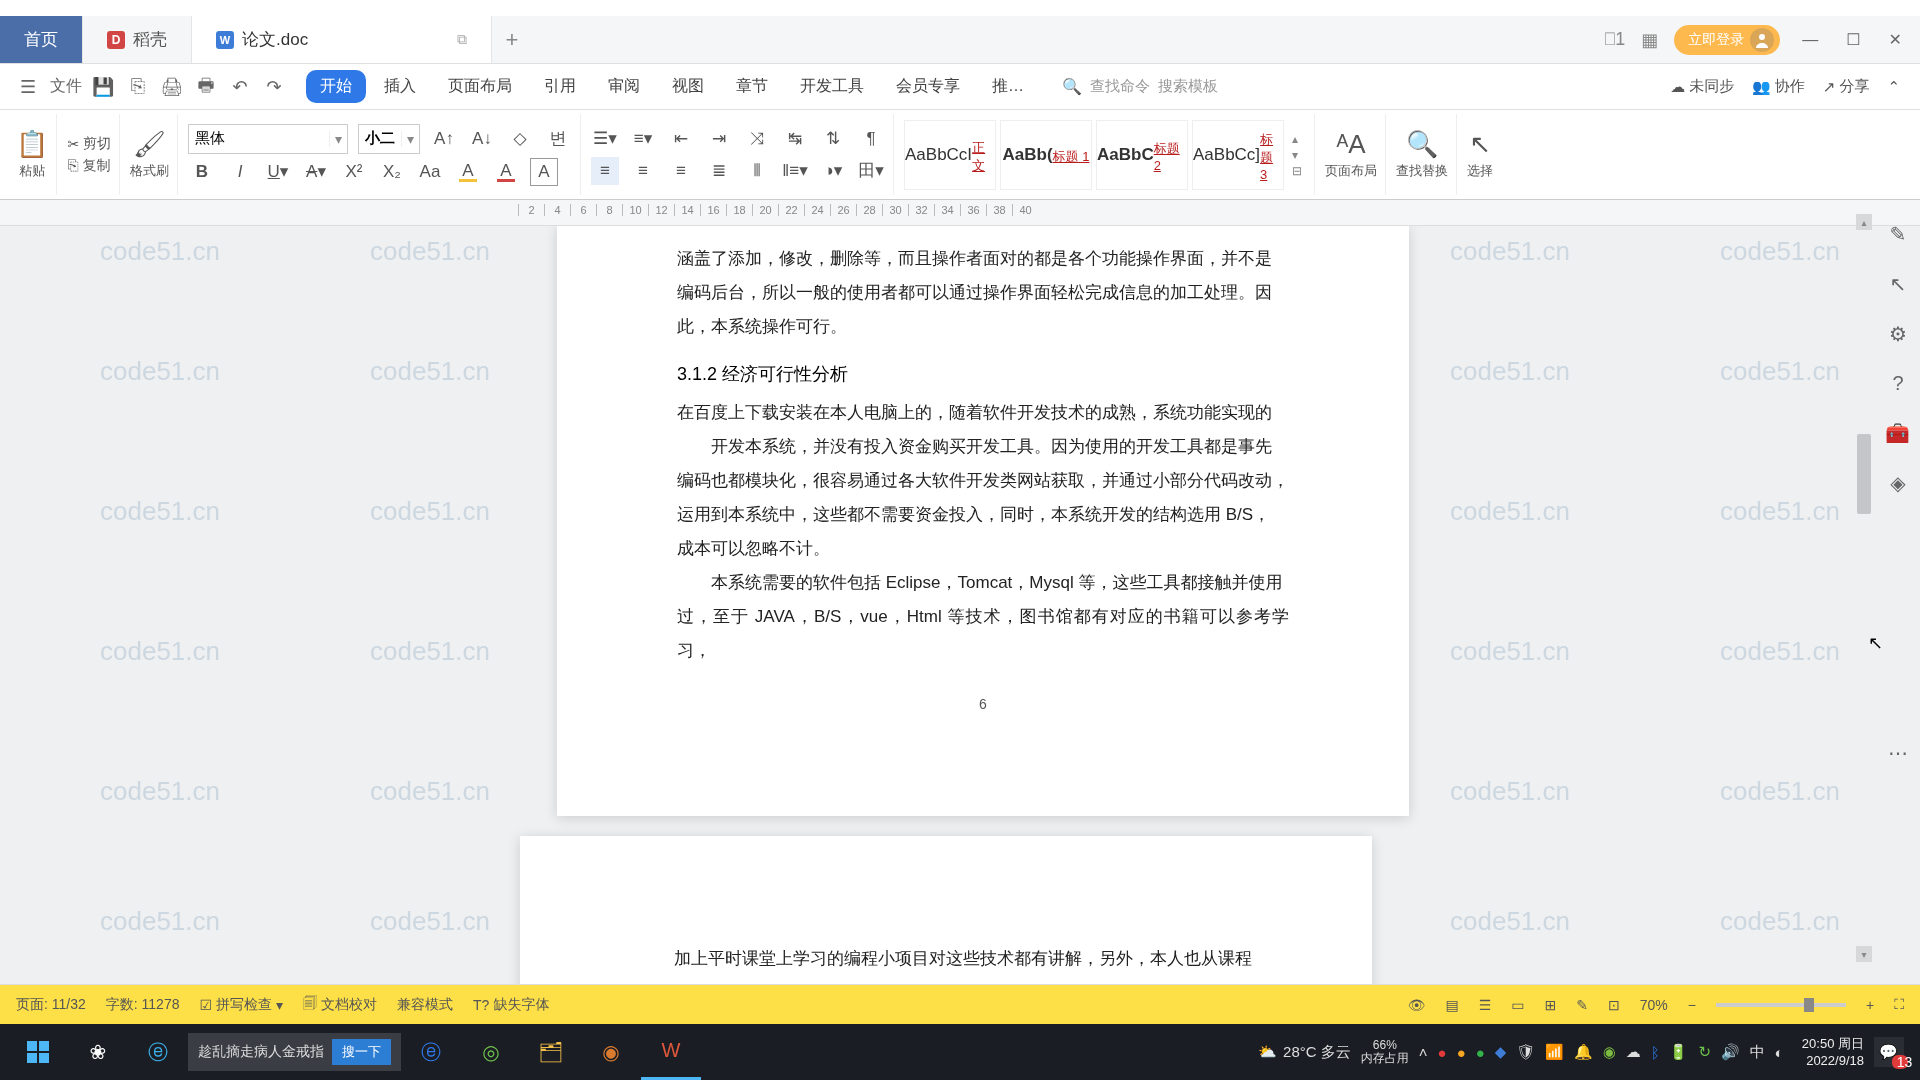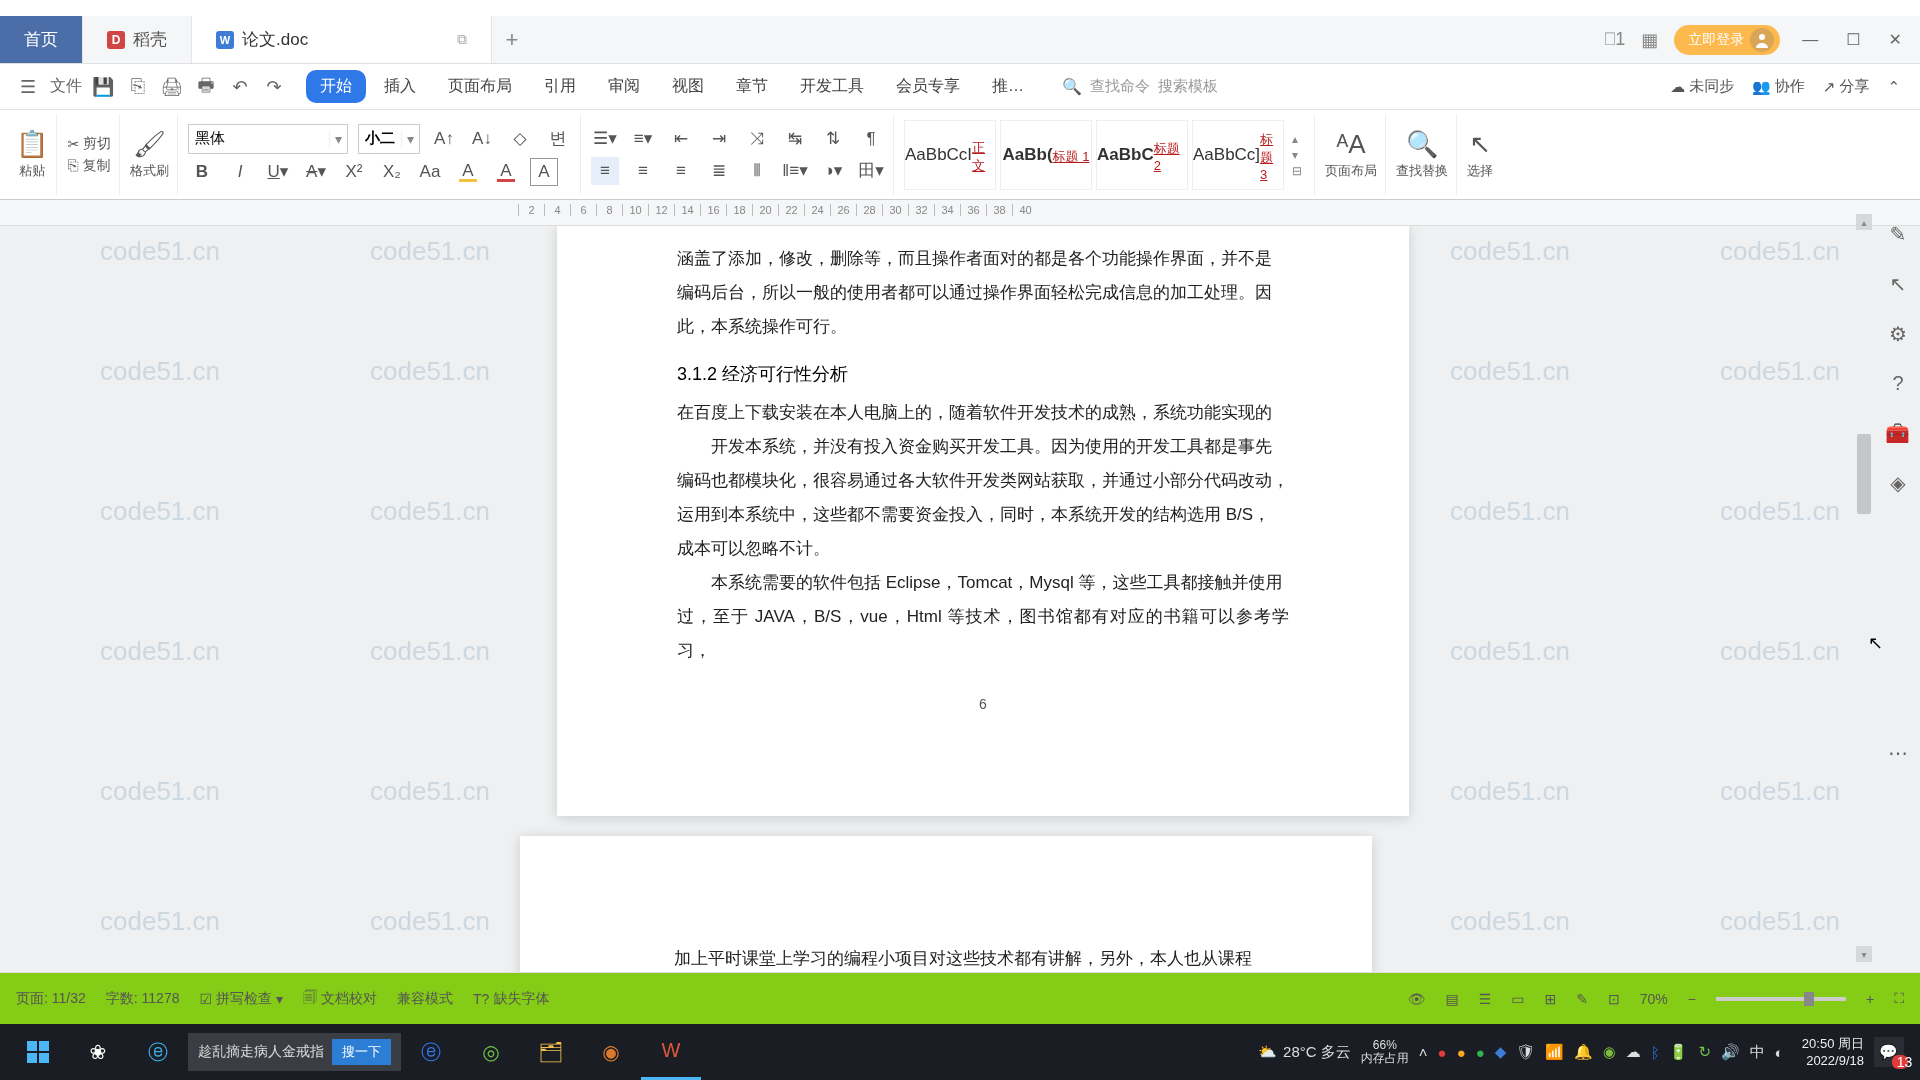--- a/index.html
+++ b/index.html
@@ -80,21 +80,21 @@
 
 
 .side-panel { position: absolute; right: 0; top: 210px; width: 44px; display: flex; flex-direction: column; align-items: center; gap: 26px; padding-top: 12px; }
 .side-panel .sp-icon { font-size: 20px; color: #666; cursor: pointer; }
 .scrollbar { position: absolute; right: 48px; top: 214px; width: 16px; height: 748px; background: #eef0f2; }
 .scrollbar .sb-btn { width: 16px; height: 16px; background: #d6d8da; color: #888; font-size: 10px; display: flex; align-items: center; justify-content: center; }
 .scrollbar .sb-thumb { position: absolute; top: 220px; width: 14px; height: 80px; background: #c4c6c9; left: 1px; border-radius: 2px; }
 .scrollbar .sb-bottom { position: absolute; bottom: 0; width: 16px; }
 
 
-.status-bar { position: absolute; bottom: 56px; left: 0; right: 0; height: 52px; background: #84cc16; border-top: 1px solid #ddd; display: flex; align-items: center; padding: 0 16px; font-size: 14px; color: #555; gap: 20px; }
+.status-bar { position: absolute; bottom: 56px; left: 0; right: 0; height: 40px; background: #fde047; border-top: 1px solid #ddd; display: flex; align-items: center; padding: 0 16px; font-size: 14px; color: #555; gap: 20px; }
 .status-bar .sb-item { display: flex; align-items: center; gap: 4px; cursor: pointer; }
 .status-bar .sb-spacer { flex: 1; }
 .zoom-slider { width: 130px; height: 4px; background: #ccc; position: relative; }
 .zoom-slider .zs-thumb { position: absolute; width: 10px; height: 14px; background: #888; top: -5px; left: 88px; }
 
 
 .taskbar { position: absolute; bottom: 0; left: 0; right: 0; height: 56px; background: #1a1d23; display: flex; align-items: center; padding: 0 8px; }
 .taskbar .tb-btn { height: 56px; width: 60px; display: flex; align-items: center; justify-content: center; color: #fff; font-size: 20px; cursor: pointer; }
 .taskbar .tb-btn.start { color: #4db6f4; }
 .taskbar .tb-search { display: flex; align-items: center; background: #3a3d44; color: #ddd; height: 38px; padding: 0 10px; font-size: 14px; }

